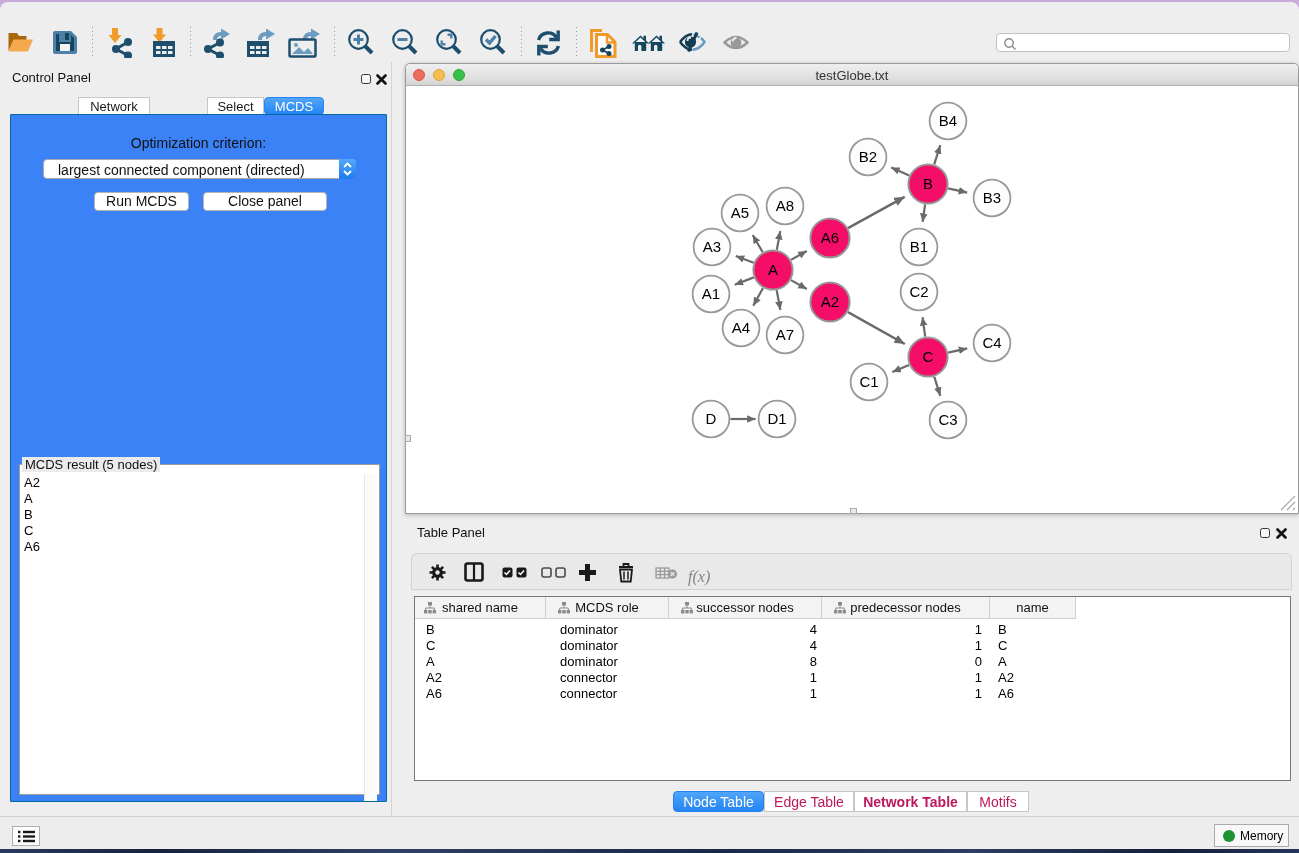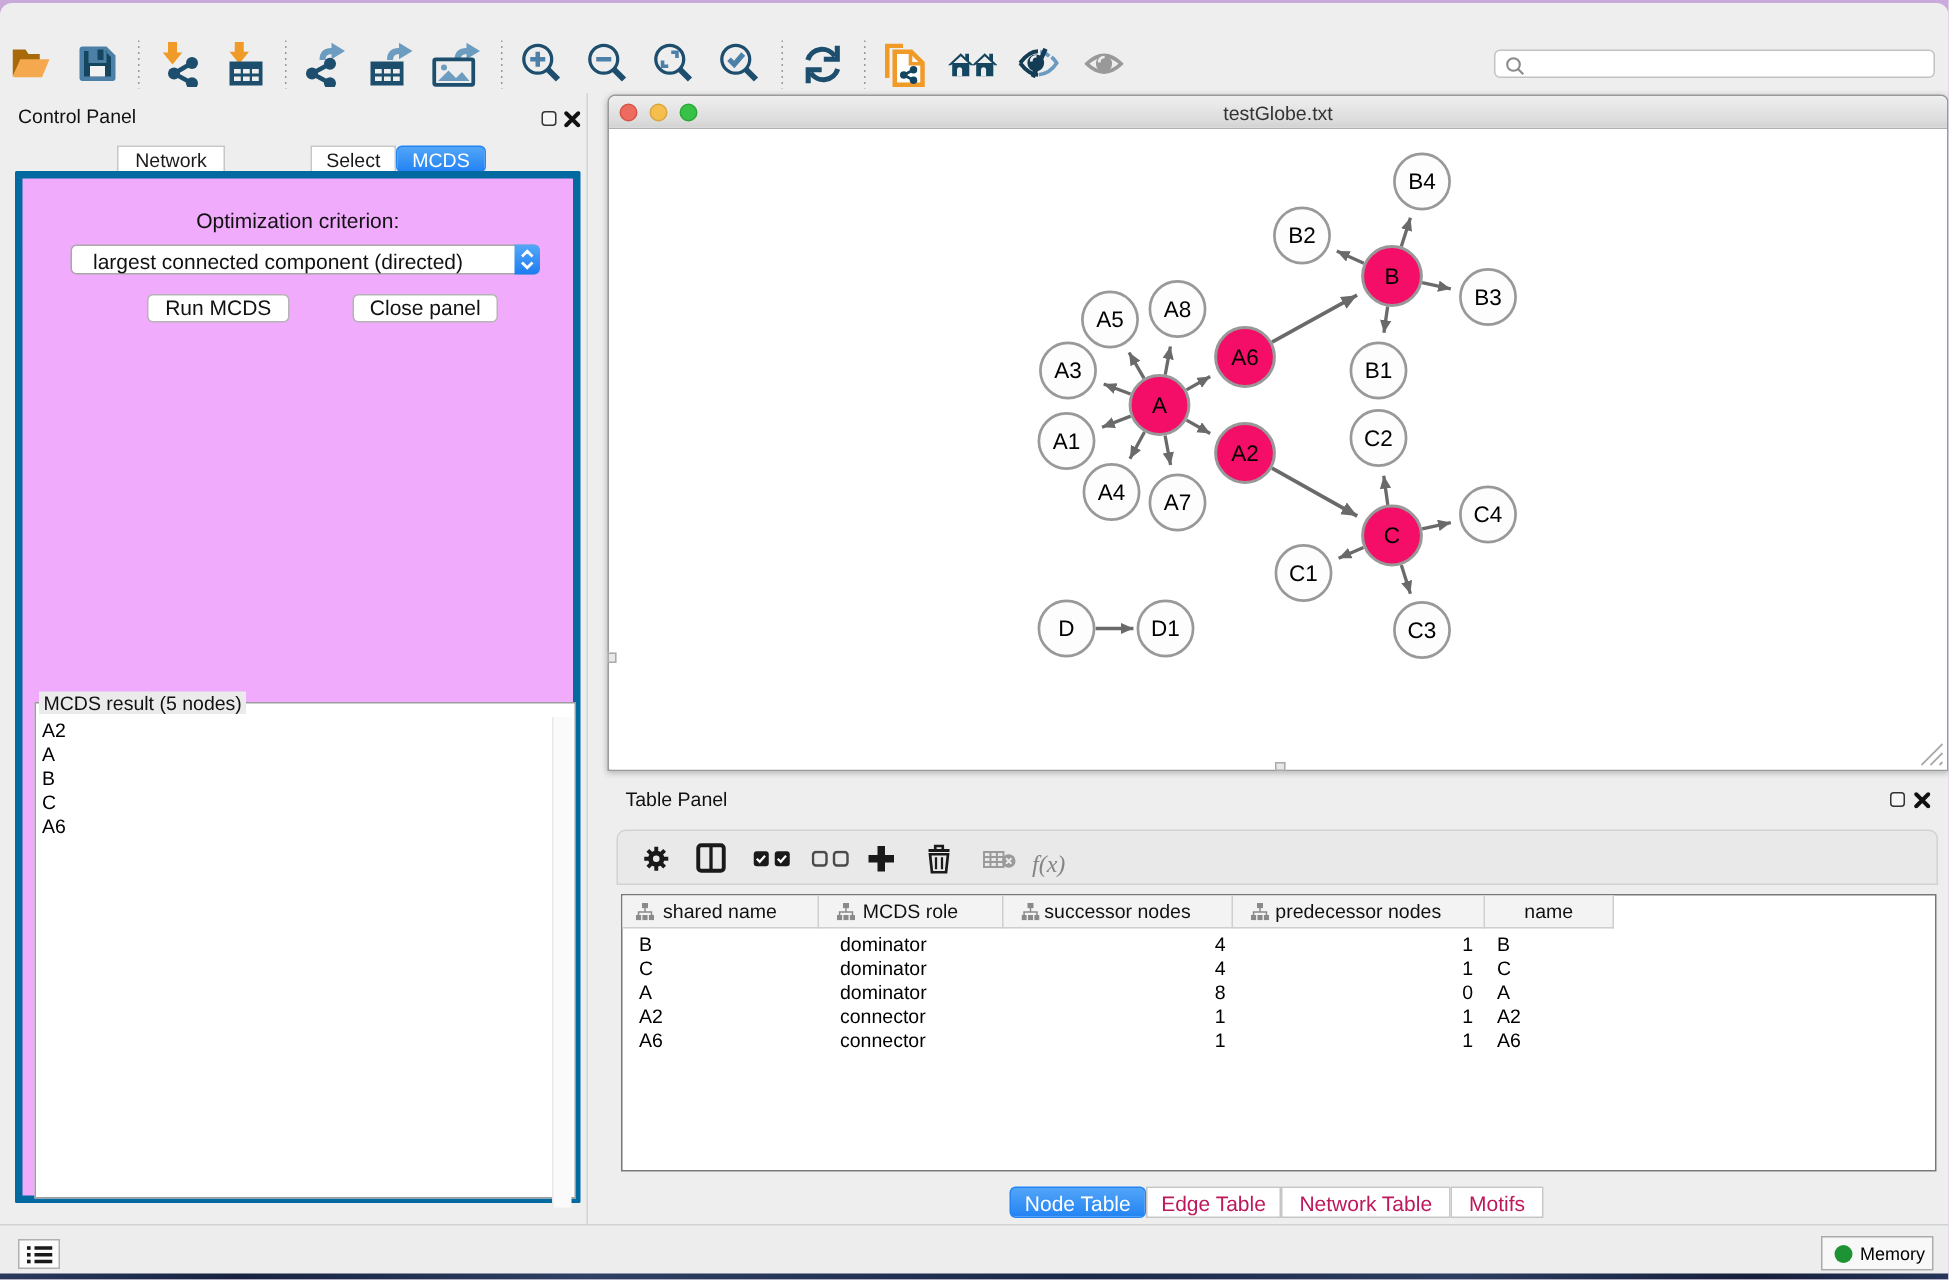--- a/index.html
+++ b/index.html
@@ -13,21 +13,21 @@
 .sep { position:absolute; height:32px; width:1px; background-image:repeating-linear-gradient(#9a9a9a 0 1px, transparent 1px 4px); }
 #searchbox { position:absolute; left:996px; top:10px; width:294px; height:19px; background:#ffffff; border:1px solid #c2c2c2; border-radius:4px; }
 #main { position:absolute; left:0; top:60px; width:1299px; height:754px; background:#eeeeee; }
 .vline { position:absolute; background:#d4d4d4; }
 
 #cp-title { position:absolute; left:12px; top:8px; font-size:13px; color:#111; }
 .winbtn-sq { position:absolute; width:10px; height:10px; border:1.4px solid #333; border-radius:2.5px; background:#f6f6f6; }
 #tabs { position:absolute; left:78px; top:35px; height:18px; }
 .tab { position:absolute; top:0; height:18px; background:#fff; border:1px solid #c6c6c6; color:#1a1a1a; font-size:13px; text-align:center; line-height:17px; }
 .tab.sel { background:linear-gradient(#52a5f8,#2384f3); color:#fff; border:1px solid #2384f3; border-radius:4px; }
-#cp-body { position:absolute; left:10px; top:52px; width:377px; height:688px; background:#f0abfc; border:5px solid #0369a1; border-radius:1px; }
+#cp-body { position:absolute; left:10px; top:52px; width:377px; height:688px; background:#3b82f6; border:1px solid #0369a1; border-radius:1px; }
 #opt-label { position:absolute; left:0; top:20px; width:100%; text-align:center; font-size:14px; color:#111; }
 #dropdown { position:absolute; left:32px; top:44px; width:313px; height:20px; background:#fff; border:1px solid #a8a8a8; border-radius:4px; }
 #dd-text { position:absolute; left:14px; top:2px; font-size:14px; color:#111; }
 #dd-btn { position:absolute; right:-1px; top:-1px; width:17px; height:20px; background:linear-gradient(#55a7f7,#1d7cf0); border-radius:0 4px 4px 0; }
 .btn { position:absolute; height:19px; background:#fff; border:1px solid #b5b5b5; border-radius:4px; font-size:14px; color:#111; text-align:center; line-height:17px; }
 #fieldset { position:absolute; left:8px; top:342px; width:361px; height:338px; }
 #fs-box { position:absolute; left:0; top:7px; width:361px; height:331px; border:1px solid #9d9d9d; background:#fff; }
 #fs-legend { position:absolute; left:3px; top:0; background:#ebebeb; padding:0 3px; font-size:13px; color:#111; }
 #fs-list { position:absolute; left:4px; top:10px; font-size:13px; color:#000; line-height:16px; }
 #fs-scroll { position:absolute; right:2px; top:9px; width:13px; height:327px; background:#fafafa; border-left:1px solid #e8e8e8; }
@@ -213,21 +213,21 @@
       <div id="opt-label">Optimization criterion:</div>
       <div id="dropdown">
         <div id="dd-text">largest connected component (directed)</div>
         <div id="dd-btn">
           <svg style="position:absolute;left:3px;top:3px" width="11" height="14" viewBox="0 0 11 14">
             <path d="M2 5 L5.5 1.5 L9 5 M2 9 L5.5 12.5 L9 9" fill="none" stroke="#fff" stroke-width="1.8"></path>
           </svg>
         </div>
       </div>
       <div class="btn" style="left:83px; top:77px; width:95px;">Run MCDS</div>
-      <div class="btn" style="left:192px; top:77px; width:97px;margin-left:28px;">Close panel</div>
+      <div class="btn" style="left:192px; top:77px; width:124px;">Close panel</div>
       <div id="fieldset">
         <div id="fs-box">
           <div id="fs-scroll"></div>
           <div id="fs-list">A2<br>A<br>B<br>C<br>A6</div>
         </div>
         <div id="fs-legend">MCDS result (5 nodes)</div>
       </div>
     </div>
     <div id="netwin">
       <div id="nw-titlebar">
@@ -463,21 +463,21 @@
           <div style="left:11px;">A6</div>
           <div style="left:145px;">connector</div>
           <div style="left:302px;width:100px;text-align:right;">1</div>
           <div style="left:467px;width:100px;text-align:right;">1</div>
           <div style="left:583px;">A6</div>
         </div>
     </div>
     <div id="tp-tabs">
       <div class="ttab sel" style="left:0; width:91px;">Node Table</div>
       <div class="ttab" style="left:91px; width:90px;">Edge Table</div>
-      <div class="ttab" style="left:181px; width:113px;">Network Table</div>
+      <div class="ttab" style="left:181px; width:113px;font-weight:bold;">Network Table</div>
       <div class="ttab" style="left:294px; width:62px;">Motifs</div>
     </div>
   </div>
   <div id="statusbar">
     <div id="listbtn">
       <svg style="position:absolute;left:5px;top:3px" width="17" height="13" viewBox="0 0 17 13">
         <g stroke="#1a1a1a" stroke-width="2.4">
           <line x1="5" y1="2" x2="17" y2="2"></line>
             <line x1="5" y1="6.5" x2="17" y2="6.5"></line>
             <line x1="5" y1="11" x2="17" y2="11"></line>

